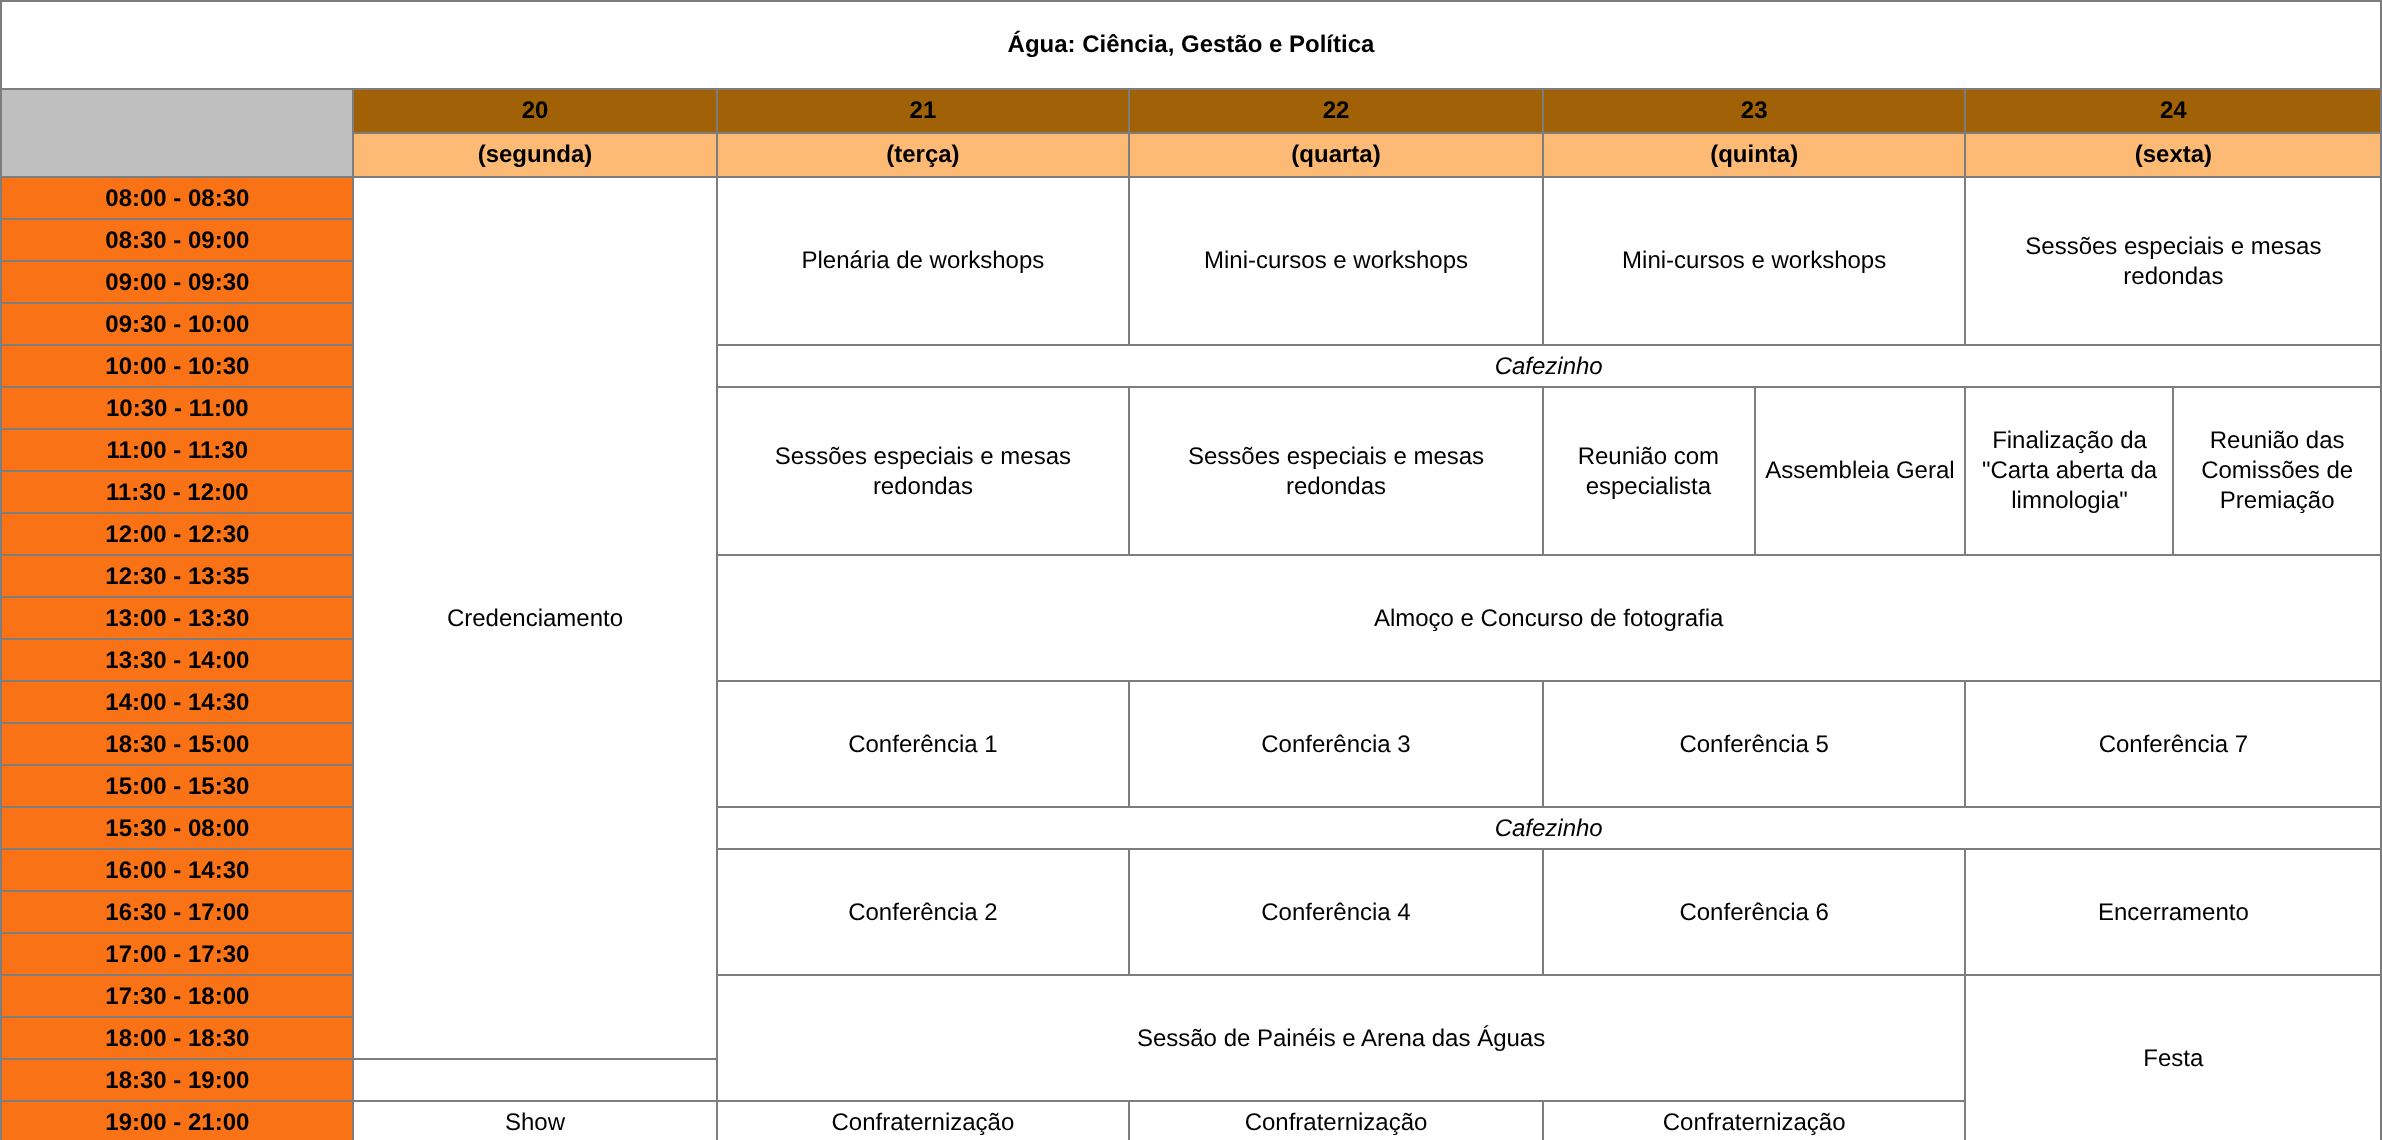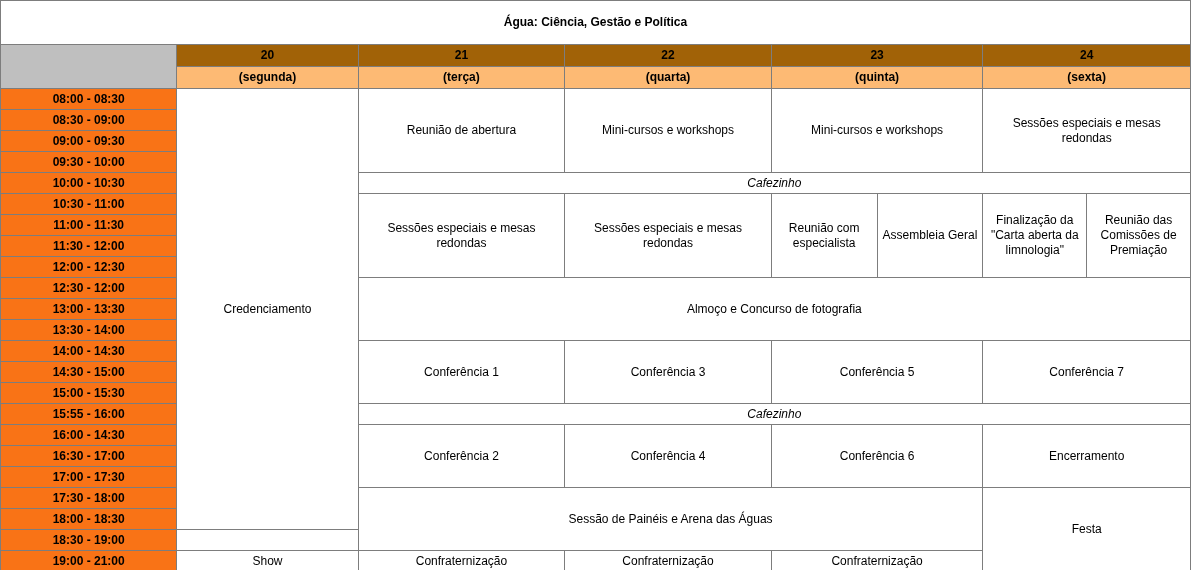--- a/index.html
+++ b/index.html
@@ -104,21 +104,21 @@
       <td class="dayname">(segunda)</td>
       <td class="dayname">(terça)</td>
       <td class="dayname">(quarta)</td>
       <td class="dayname" colspan="2">(quinta)</td>
       <td class="dayname" colspan="2">(sexta)</td>
     </tr>
 
     <tr>
       <td class="time-cell">08:00 - 08:30</td>
       <td class="evt" rowspan="21">Credenciamento</td>
-      <td class="evt" rowspan="4">Reunião de abertura</td>
+      <td class="evt" rowspan="4">Plenária de workshops</td>
       <td class="evt" rowspan="4">Mini-cursos e workshops</td>
       <td class="evt" colspan="2" rowspan="4">Mini-cursos e workshops</td>
       <td class="evt" colspan="2" rowspan="4">Sessões especiais e mesas redondas</td>
     </tr>
 
     <tr>
       <td class="time-cell">08:30 - 09:00</td>
     </tr>
 
     <tr>
@@ -150,50 +150,50 @@
 
     <tr>
       <td class="time-cell">11:30 - 12:00</td>
     </tr>
 
     <tr>
       <td class="time-cell">12:00 - 12:30</td>
     </tr>
 
     <tr>
-      <td class="time-cell">12:30 - 12:00</td>
+      <td class="time-cell">12:30 - 13:35</td>
       <td class="evt" colspan="6" rowspan="3">Almoço e Concurso de fotografia</td>
     </tr>
 
     <tr>
       <td class="time-cell">13:00 - 13:30</td>
     </tr>
 
     <tr>
       <td class="time-cell">13:30 - 14:00</td>
     </tr>
 
     <tr>
       <td class="time-cell">14:00 - 14:30</td>
       <td class="evt" rowspan="3">Conferência 1</td>
       <td class="evt" rowspan="3">Conferência 3</td>
       <td class="evt" colspan="2" rowspan="3">Conferência 5</td>
       <td class="evt" colspan="2" rowspan="3">Conferência 7</td>
     </tr>
 
     <tr>
-      <td class="time-cell">14:30 - 15:00</td>
+      <td class="time-cell">18:30 - 15:00</td>
     </tr>
 
     <tr>
       <td class="time-cell">15:00 - 15:30</td>
     </tr>
 
     <tr>
-      <td class="time-cell">15:55 - 16:00</td>
+      <td class="time-cell">15:30 - 08:00</td>
       <td class="coffee" colspan="6">Cafezinho</td>
     </tr>
 
     <tr>
       <td class="time-cell">16:00 - 14:30</td>
       <td class="evt" rowspan="3">Conferência 2</td>
       <td class="evt" rowspan="3">Conferência 4</td>
       <td class="evt" colspan="2" rowspan="3">Conferência 6</td>
       <td class="evt" colspan="2" rowspan="3">Encerramento</td>
     </tr>

